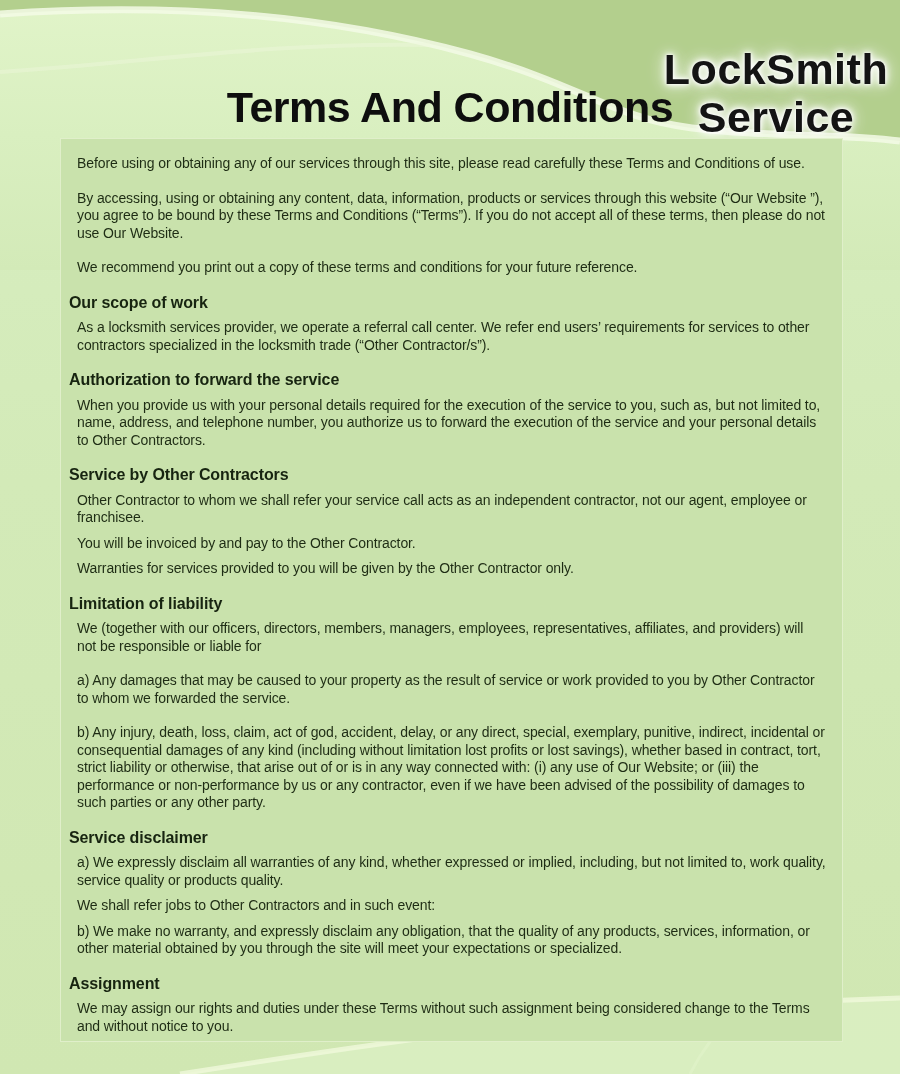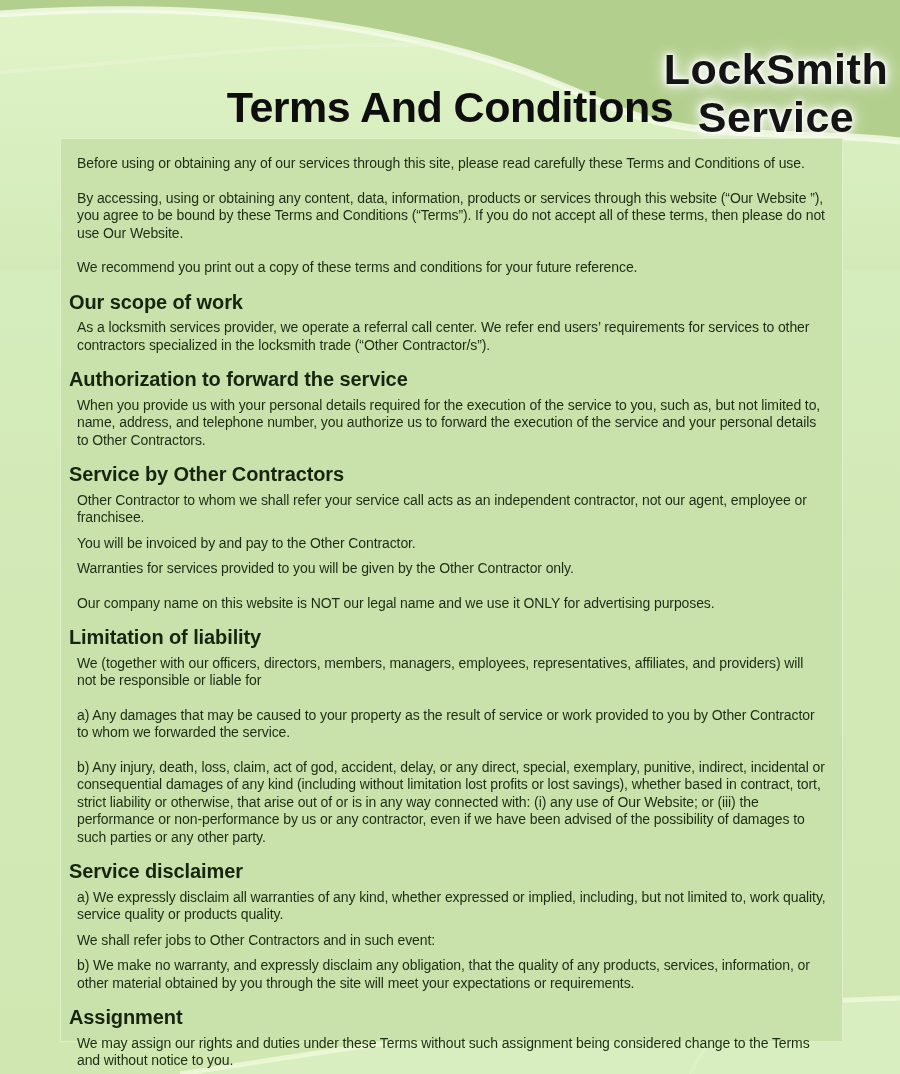--- a/index.html
+++ b/index.html
@@ -27,21 +27,21 @@
   }
   .terms-box{
     position:absolute;left:60px;top:138px;width:783px;height:904px;
     box-sizing:border-box;background:#c9e2ac;
     border:1px solid rgba(243,250,228,0.55);
     padding:8px 8px 0 8px;
     font-size:14px;line-height:17.5px;color:#1e2c14;letter-spacing:-0.1px;
   }
   .terms-box p{margin:8px;}
   .terms-box p.gap{margin-bottom:17px;}
-  .terms-box h3{margin:0;font-size:20px;line-height:17.5px;font-weight:bold;color:#172410;}
+  .terms-box h3{margin:0;font-size:16px;line-height:17.5px;font-weight:bold;color:#172410;}
 </style>
 </head>
 <body>
 
 <div class="page">
 
   <svg class="header-wave" width="900" height="270" viewBox="0 0 900 270" preserveAspectRatio="none">
     <defs>
       <linearGradient id="gBlob" x1="0" y1="0" x2="0" y2="1">
         <stop offset="0" stop-color="#e1f4c9"></stop>
@@ -77,29 +77,28 @@
     <h3>Our scope of work</h3>
     <p class="gap">As a locksmith services provider, we operate a referral call center. We refer end users’ requirements for services to other contractors specialized in the locksmith trade (“Other Contractor/s”).</p>
 
     <h3>Authorization to forward the service</h3>
     <p class="gap">When you provide us with your personal details required for the execution of the service to you, such as, but not limited to, name, address, and telephone number, you authorize us to forward the execution of the service and your personal details to Other Contractors.</p>
 
     <h3>Service by Other Contractors</h3>
     <p>Other Contractor to whom we shall refer your service call acts as an independent contractor, not our agent, employee or franchisee.</p>
     <p>You will be invoiced by and pay to the Other Contractor.</p>
     <p class="gap">Warranties for services provided to you will be given by the Other Contractor only.</p>
-    <p class="gap">Our company name on this website is NOT our legal name and we use it ONLY for advertising purposes.</p>
 
     <h3>Limitation of liability</h3>
     <p class="gap">We (together with our officers, directors, members, managers, employees, representatives, affiliates, and providers) will not be responsible or liable for</p>
     <p class="gap">a) Any damages that may be caused to your property as the result of service or work provided to you by Other Contractor to whom we forwarded the service.</p>
     <p class="gap">b) Any injury, death, loss, claim, act of god, accident, delay, or any direct, special, exemplary, punitive, indirect, incidental or consequential damages of any kind (including without limitation lost profits or lost savings), whether based in contract, tort, strict liability or otherwise, that arise out of or is in any way connected with: (i) any use of Our Website; or (iii) the performance or non-performance by us or any contractor, even if we have been advised of the possibility of damages to such parties or any other party.</p>
 
     <h3>Service disclaimer</h3>
     <p>a) We expressly disclaim all warranties of any kind, whether expressed or implied, including, but not limited to, work quality, service quality or products quality.</p>
     <p>We shall refer jobs to Other Contractors and in such event:</p>
-    <p class="gap">b) We make no warranty, and expressly disclaim any obligation, that the quality of any products, services, information, or other material obtained by you through the site will meet your expectations or requirements.</p>
+    <p class="gap">b) We make no warranty, and expressly disclaim any obligation, that the quality of any products, services, information, or other material obtained by you through the site will meet your expectations or specialized.</p>
 
     <h3>Assignment</h3>
     <p>We may assign our rights and duties under these Terms without such assignment being considered change to the Terms and without notice to you.</p>
 
   </div>
 </div>
 
 </body></html>

